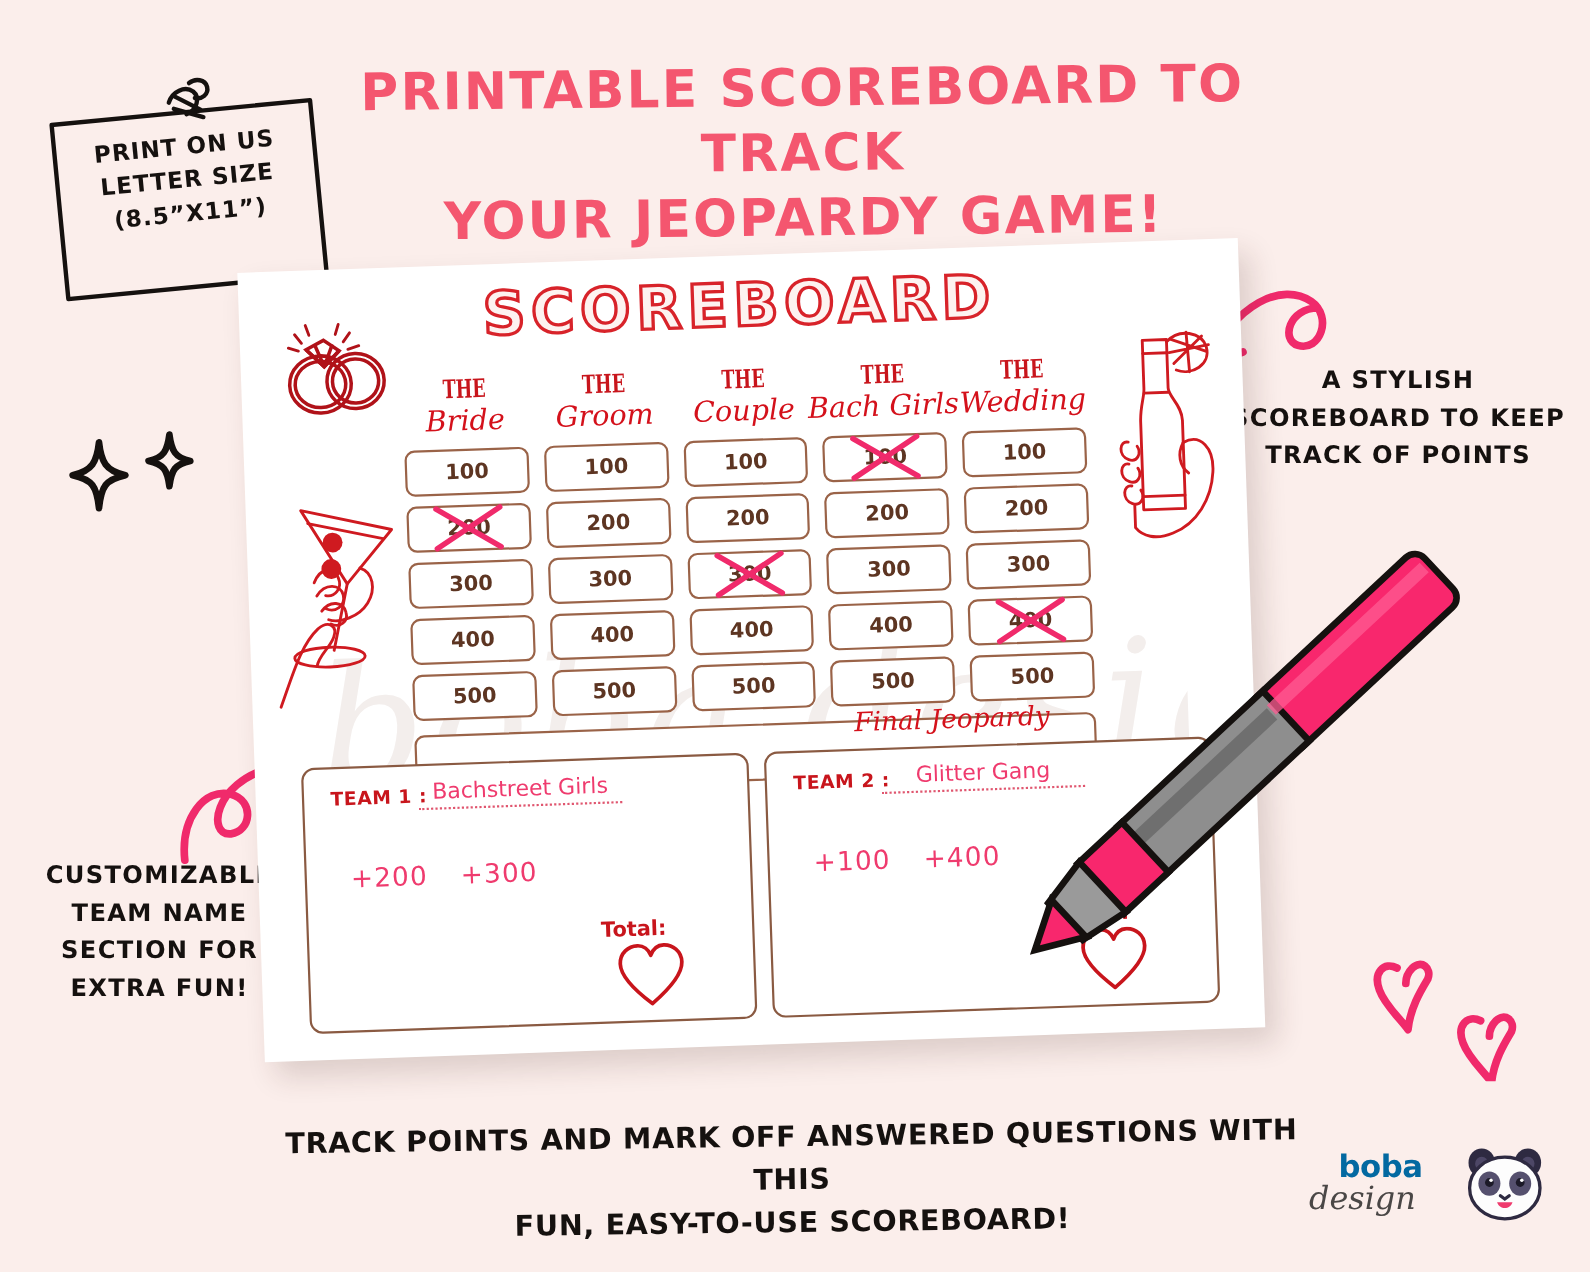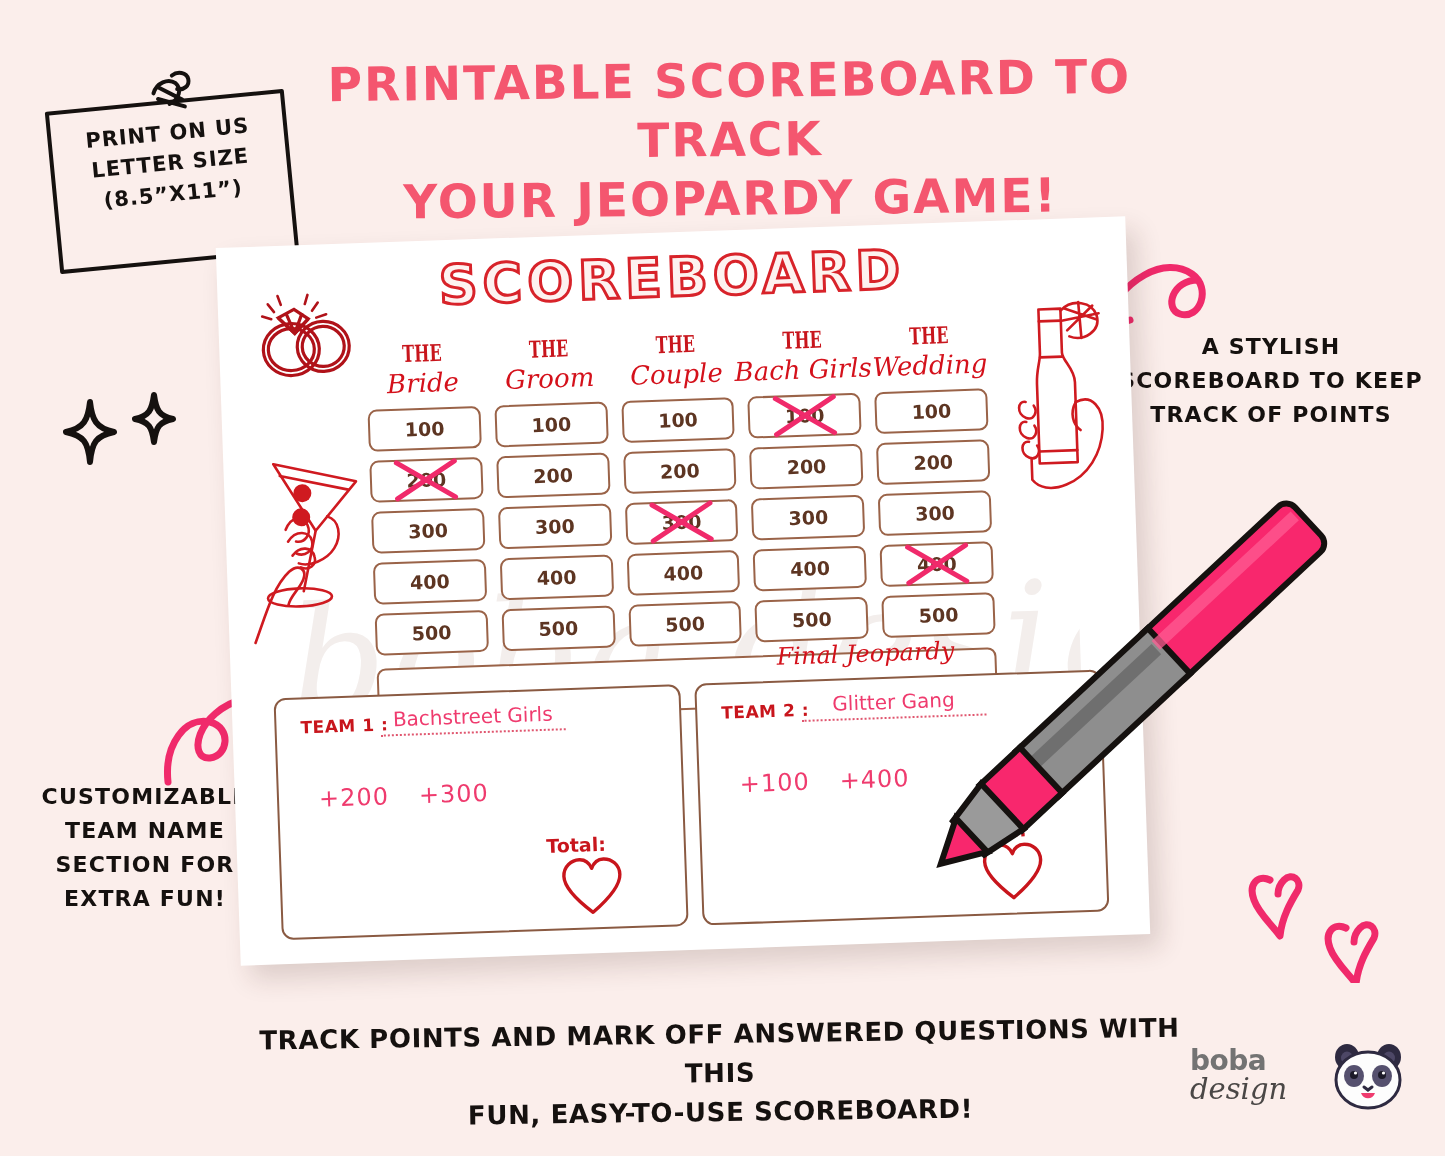--- a/index.html
+++ b/index.html
@@ -149,22 +149,22 @@
 
   
   .arrow-tr{position:absolute;left:1080px;top:258px;width:140px;height:100px;}
   .arrow-bl{position:absolute;left:158px;top:672px;width:170px;height:120px;}
   .hearts{position:absolute;left:1240px;top:868px;width:145px;height:115px;}
   .pen{position:absolute;left:930px;top:480px;width:400px;height:390px;}
 
   
   .logo{position:absolute;left:1190px;top:1040px;width:215px;height:82px;}
   .logo-boba{
-    position:absolute;left:0;top:4px;width:130px;text-align:left;
-    color:#737373;font-family:"DejaVu Sans", sans-serif;font-weight:bold;
+    position:absolute;left:0;top:4px;width:130px;text-align:center;
+    color:#0369a1;font-family:"DejaVu Sans", sans-serif;font-weight:bold;
     font-size:28px;letter-spacing:-0.5px;
   }
   .logo-design{
     position:absolute;left:0;top:32px;width:134px;text-align:left;
     color:#4a4746;font-family:"DejaVu Serif", serif;font-style:italic;
     font-size:29px;
   }
 </style>
 </head>
 <body>

